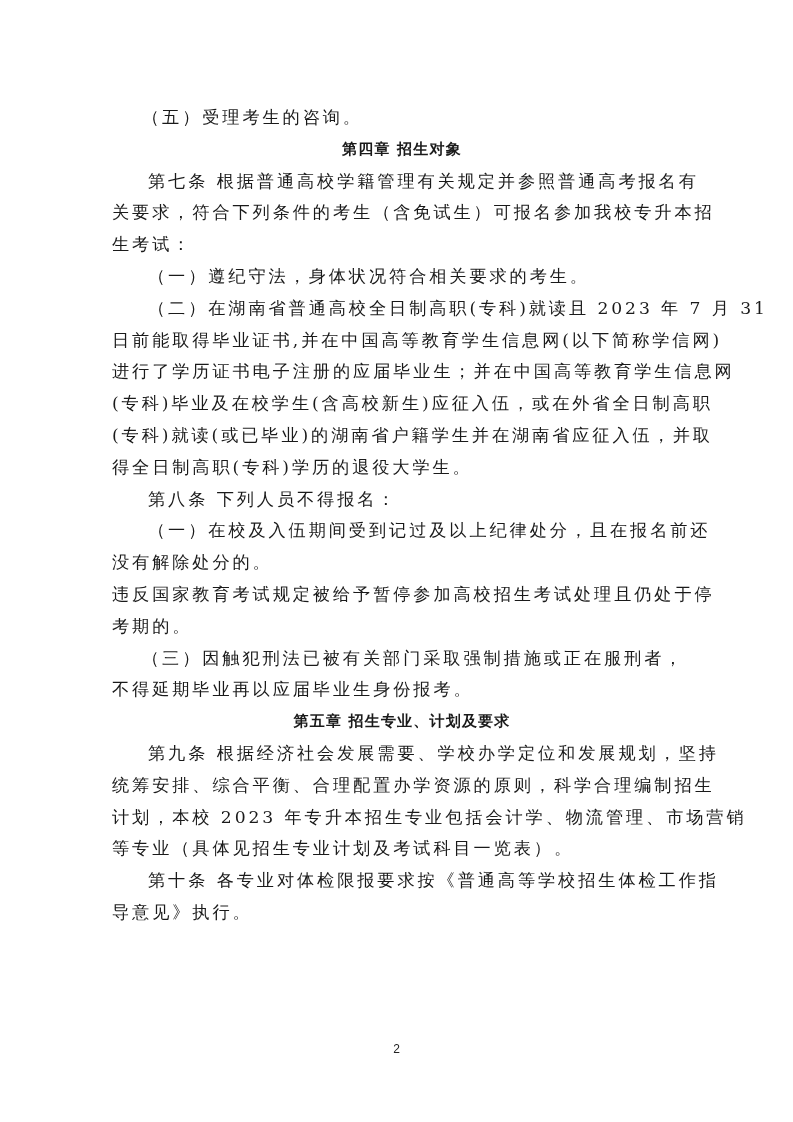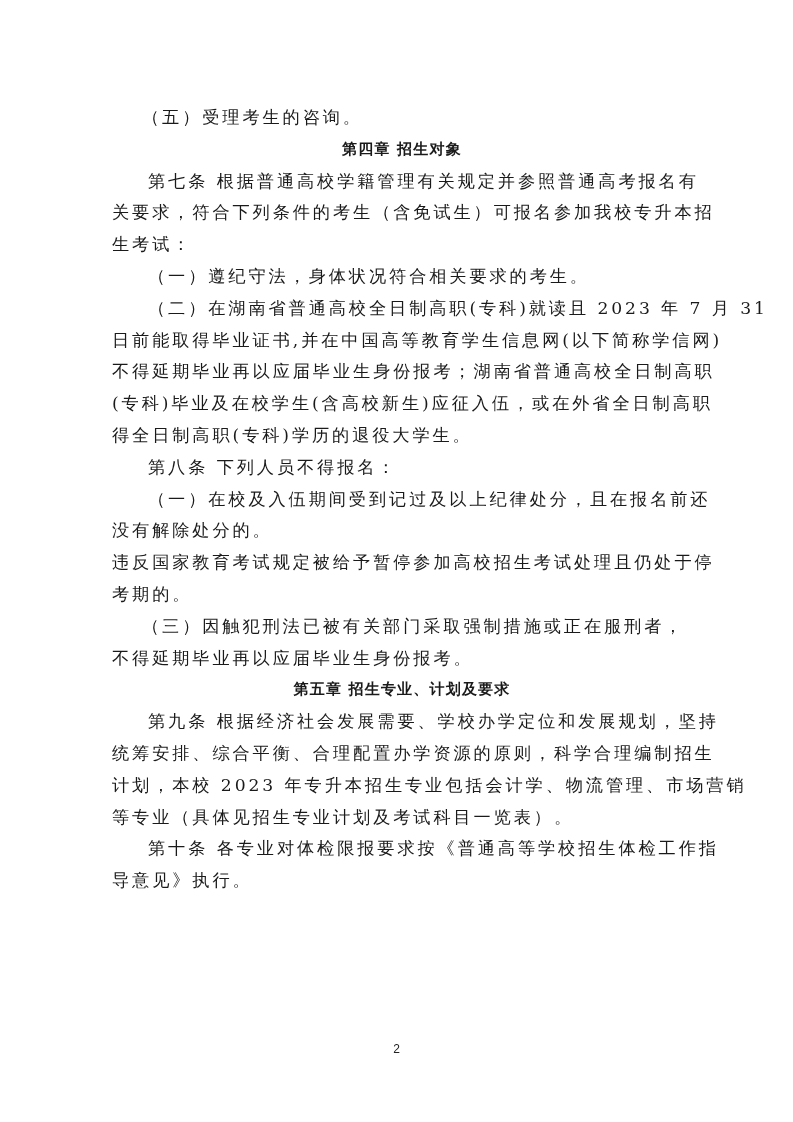--- a/index.html
+++ b/index.html
@@ -22,22 +22,23 @@
 <div class="page">
   <div class="content">
     <div class="line indent-item">（五）受理考生的咨询。</div>
     <div class="line heading">第四章  招生对象</div>
     <div class="line indent">第七条 根据普通高校学籍管理有关规定并参照普通高考报名有</div>
     <div class="line">关要求，符合下列条件的考生（含免试生）可报名参加我校专升本招</div>
     <div class="line">生考试：</div>
     <div class="line indent">（一）遵纪守法，身体状况符合相关要求的考生。</div>
     <div class="line indent">（二）在湖南省普通高校全日制高职(专科)就读且 2023 年 7 月 31</div>
     <div class="line">日前能取得毕业证书,并在中国高等教育学生信息网(以下简称学信网)</div>
-    <div class="line">不得延期毕业再以应届毕业生身份报考；湖南省普通高校全日制高职</div>
+    <div class="line">进行了学历证书电子注册的应届毕业生；并在中国高等教育学生信息网</div>
     <div class="line">(专科)毕业及在校学生(含高校新生)应征入伍，或在外省全日制高职</div>
+    <div class="line">(专科)就读(或已毕业)的湖南省户籍学生并在湖南省应征入伍，并取</div>
     <div class="line">得全日制高职(专科)学历的退役大学生。</div>
     <div class="line indent">第八条 下列人员不得报名：</div>
     <div class="line indent">（一）在校及入伍期间受到记过及以上纪律处分，且在报名前还</div>
     <div class="line">没有解除处分的。</div>
     <div class="line">违反国家教育考试规定被给予暂停参加高校招生考试处理且仍处于停</div>
     <div class="line">考期的。</div>
     <div class="line indent-item">（三）因触犯刑法已被有关部门采取强制措施或正在服刑者，</div>
     <div class="line">不得延期毕业再以应届毕业生身份报考。</div>
     <div class="line heading">第五章  招生专业、计划及要求</div>
     <div class="line indent">第九条 根据经济社会发展需要、学校办学定位和发展规划，坚持</div>

